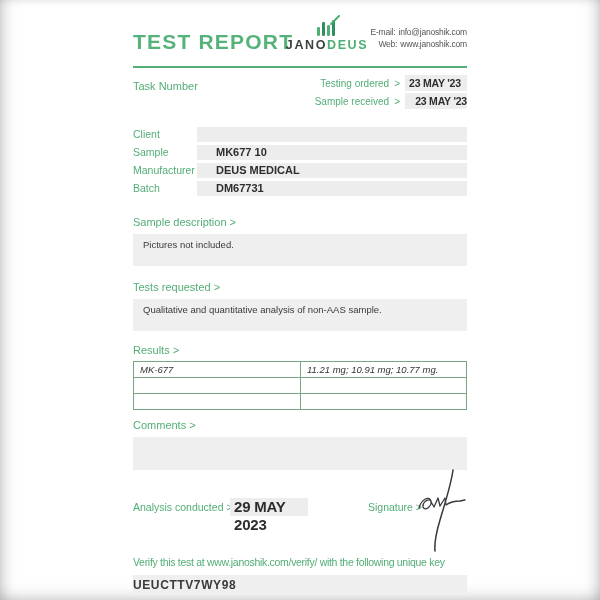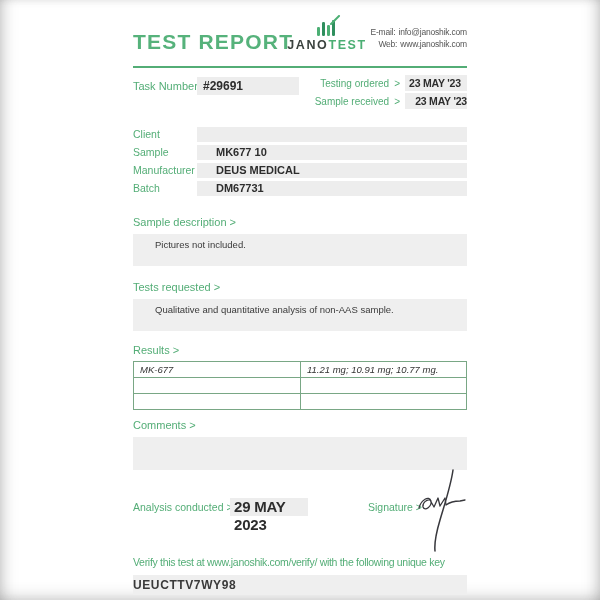--- a/index.html
+++ b/index.html
@@ -34,21 +34,21 @@
                    line-height:16px;padding-left:4px;box-sizing:border-box;letter-spacing:-0.2px;}
   
   .field{position:absolute;left:133px;width:334px;height:15px;}
   .field .flbl{position:absolute;left:0;top:0;font-size:10.5px;color:#53ad76;line-height:15px;}
   .field .fbox{position:absolute;left:64px;right:0;top:0;height:15px;background:#ededed;
                font-size:11px;font-weight:700;color:#2d2d2d;line-height:15px;padding-left:19px;box-sizing:border-box;}
   .f0{top:127px;} .f1{top:145px;} .f2{top:163px;} .f3{top:181px;}
   
   .sec-head{position:absolute;left:133px;font-size:11px;color:#53ad76;}
   .sec-box{position:absolute;left:133px;width:334px;background:#efefef;box-sizing:border-box;
-           padding:5px 22px;font-size:9.5px;color:#3a3a3a;line-height:11px;}
+           padding:5px 10px;font-size:9.5px;color:#3a3a3a;line-height:11px;}
   .h-desc{top:216px;} .b-desc{top:234px;height:32px;}
   .h-tests{top:281px;} .b-tests{top:299px;height:32px;}
   .h-results{top:344px;}
   .h-comments{top:419px;} .b-comments{top:437px;height:33px;}
   
   .rtable{position:absolute;left:133px;top:361px;width:334px;border:1px solid #79a785;box-sizing:border-box;}
   .rrow{display:flex;height:15px;border-top:1px solid #79a785;}
   .rrow:first-child{border-top:none;font-style:italic;}
   .rcell{box-sizing:border-box;font-size:9.5px;color:#333;line-height:15px;padding-left:6px;overflow:hidden;white-space:nowrap;}
   .rcell.c0{width:167px;border-right:1px solid #79a785;}
@@ -71,32 +71,31 @@
   <div class="title">TEST REPORT</div>
 
   <div class="brand">
     <svg class="icon" width="30" height="22" viewBox="0 0 30 22">
       <rect x="5" y="12" width="3" height="9" rx="1.2" fill="#4caf74"></rect>
       <rect x="10" y="7" width="3" height="14" rx="1.2" fill="#2f8f5e"></rect>
       <rect x="15" y="10" width="3" height="11" rx="1.2" fill="#4caf74"></rect>
       <rect x="20" y="5" width="3" height="16" rx="1.2" fill="#2f8f5e"></rect>
       <path d="M19 9 L27 1" stroke="#4caf74" stroke-width="2" stroke-linecap="round" fill="none"></path>
     </svg>
-    <div class="wordmark"><span>JANO</span><span class="grn">TEST</span></div>
+    <div class="wordmark"><span>JANO</span><span class="grn">DEUS</span></div>
   </div>
 
   <div class="contact">
     <div><span class="lbl">E-mail:</span><span>info@janoshik.com</span></div>
     <div><span class="lbl">Web:</span><span>www.janoshik.com</span></div>
   </div>
 
   <div class="rule"></div>
 
   <div class="task-label">Task Number</div>
-  <div class="task-box">#29691</div>
 
   <div class="order-row r1">
     <span class="olbl">Testing ordered</span>
     <span class="arrow">&gt;</span>
     <span class="vbox">23 MAY '23</span>
   </div>
   <div class="order-row r2">
     <span class="olbl">Sample received</span>
     <span class="arrow">&gt;</span>
     <span class="vbox">23 MAY '23</span>

